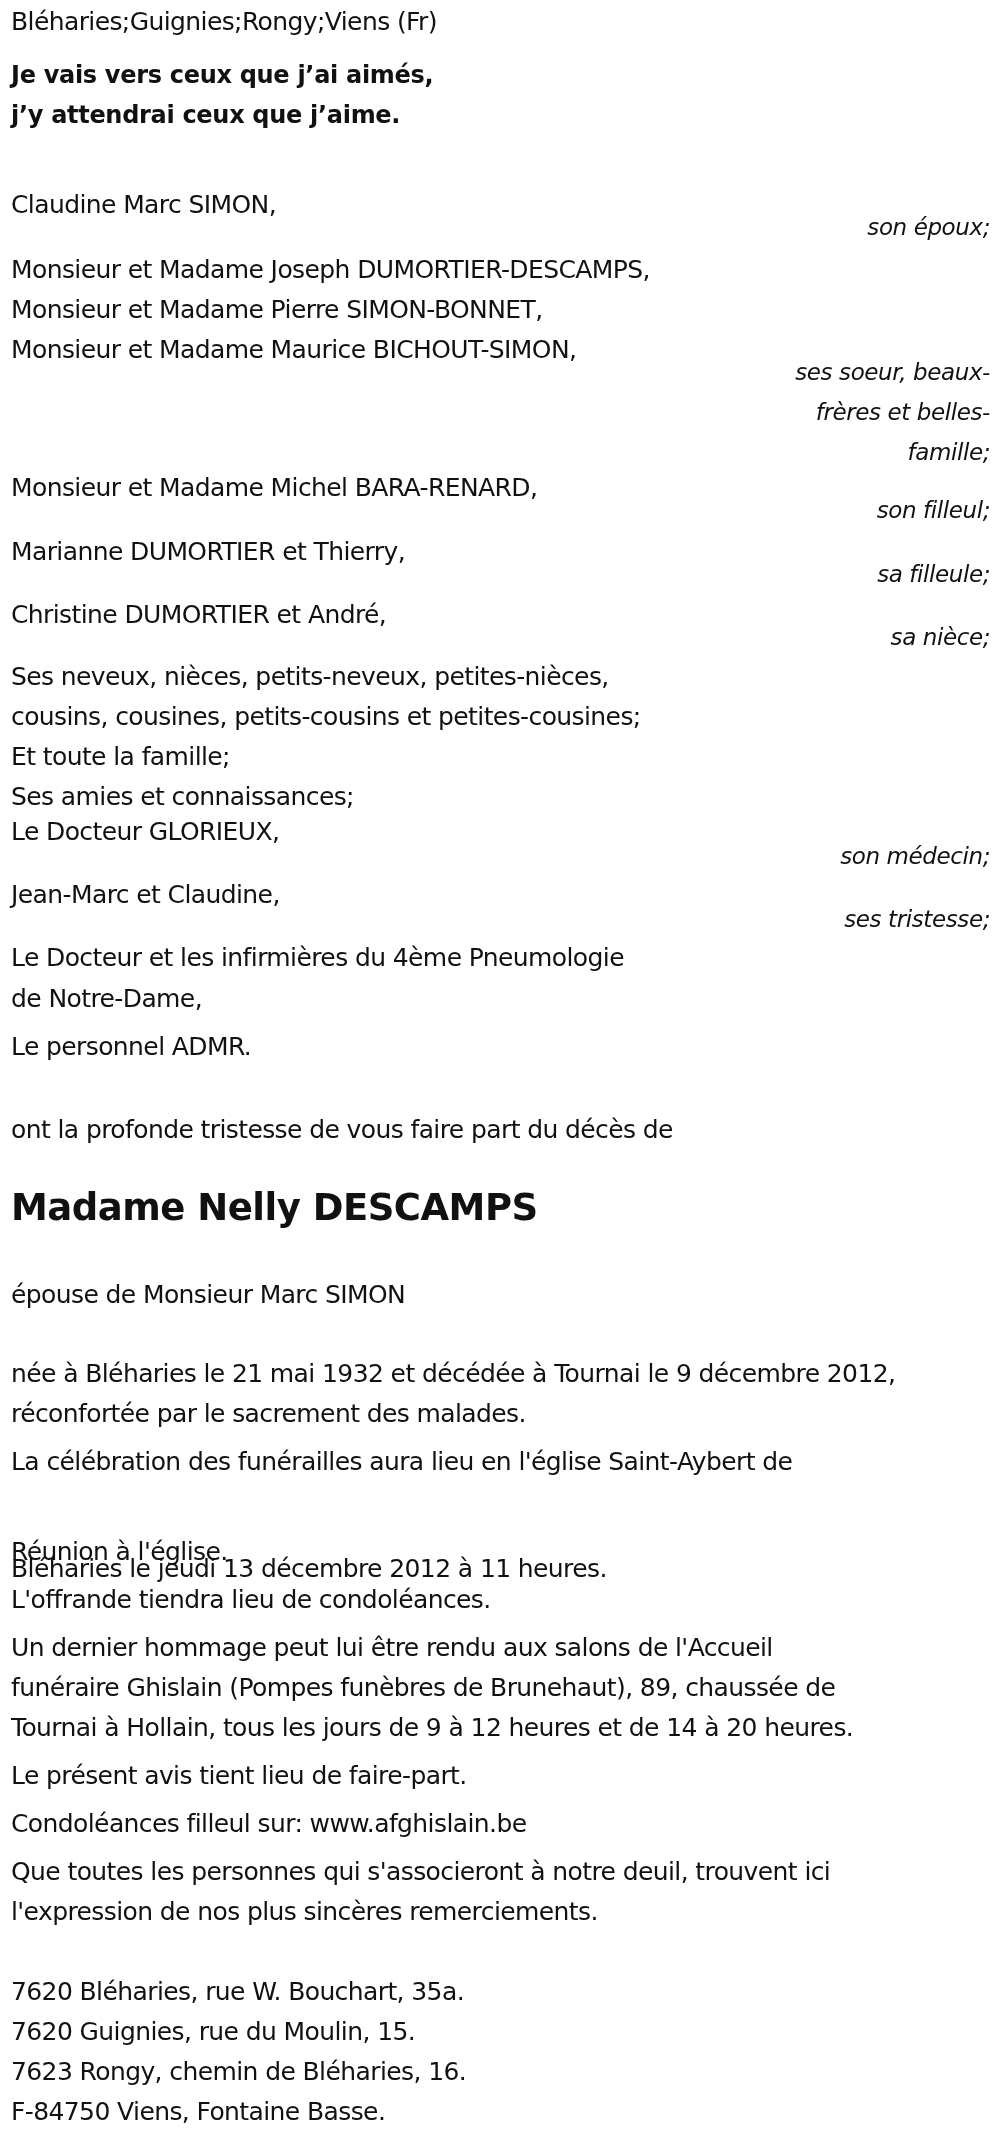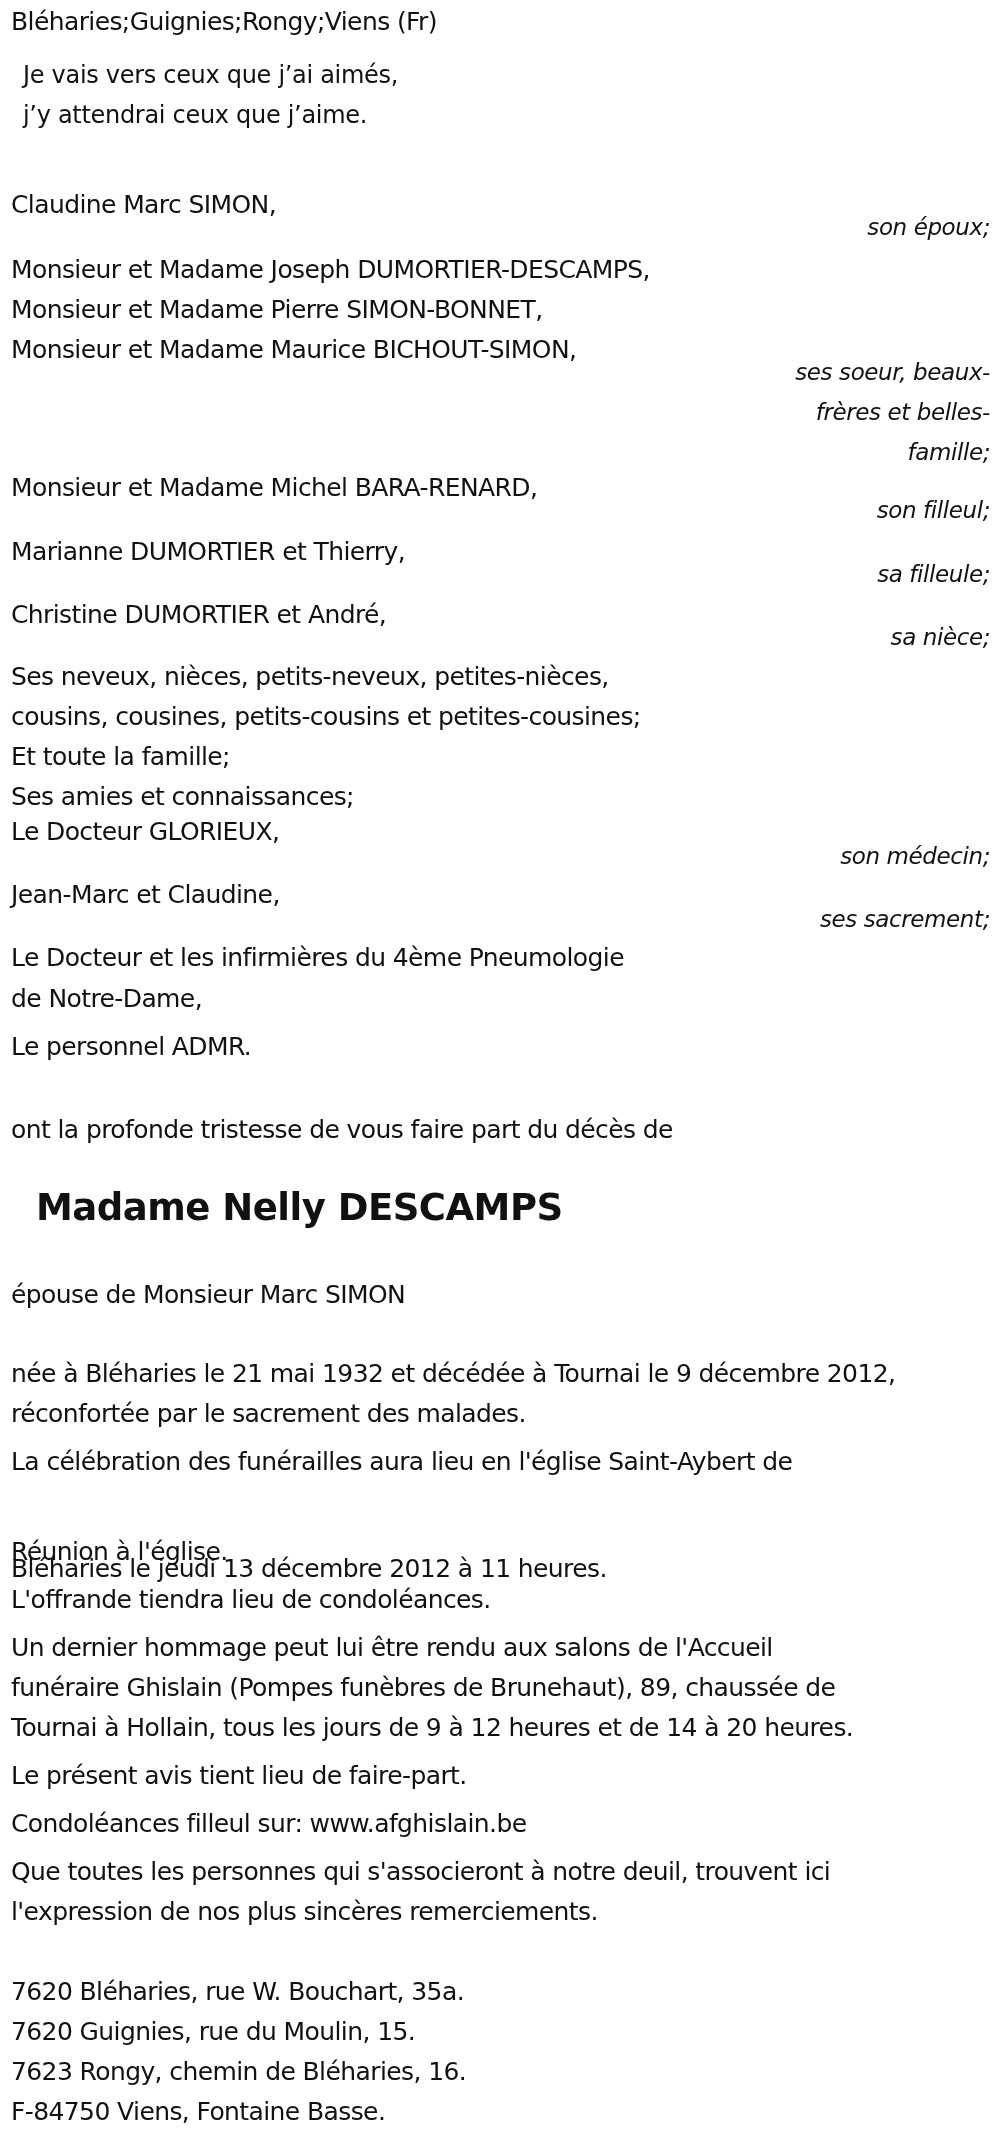--- a/index.html
+++ b/index.html
@@ -1,24 +1,24 @@
 <!DOCTYPE html>
 <html><head>
 <meta charset="utf-8">
 <style>
   html, body { margin: 0; padding: 0; background: #ffffff; }
   body { width: 1000px; height: 2154px; position: relative; overflow: hidden;
          font-family: "DejaVu Sans", sans-serif; color: #111111; }
   .ln { position: absolute; left: 11px; white-space: nowrap; font-size: 25px; line-height: 30px;
         letter-spacing: -0.6px; }
-  .bold { font-weight: normal; font-size: 24px; letter-spacing: -0.3px; margin-left: 12px; }
+  .bold { font-weight: bold; font-size: 24px; letter-spacing: -0.3px; }
   .rel { position: absolute; right: 10px; white-space: nowrap; font-style: italic; font-size: 23px;
          line-height: 30px; letter-spacing: -0.4px; }
   .heading { position: absolute; left: 11px; white-space: nowrap; font-weight: bold; font-size: 37px;
-             line-height: 44px; letter-spacing: -0.5px; margin-left: 25px; }
+             line-height: 44px; letter-spacing: -0.5px; }
 </style>
 </head>
 <body>
 
 <div class="ln" style="top:7px">Bléharies;Guignies;Rongy;Viens (Fr)</div>
 <div class="ln bold" style="top:60px">Je vais vers ceux que j’ai aimés,</div>
 <div class="ln bold" style="top:100px">j’y attendrai ceux que j’aime.</div>
 
 <div class="ln" style="top:190px">Claudine Marc SIMON,</div>
 <div class="rel" style="top:212px">son époux;</div>
@@ -41,21 +41,21 @@
 
 <div class="ln" style="top:662px">Ses neveux, nièces, petits-neveux, petites-nièces,</div>
 <div class="ln" style="top:702px">cousins, cousines, petits-cousins et petites-cousines;</div>
 <div class="ln" style="top:742px">Et toute la famille;</div>
 <div class="ln" style="top:782px">Ses amies et connaissances;</div>
 
 <div class="ln" style="top:817px">Le Docteur GLORIEUX,</div>
 <div class="rel" style="top:841px">son médecin;</div>
 
 <div class="ln" style="top:880px">Jean-Marc et Claudine,</div>
-<div class="rel" style="top:904px">ses sacrement;</div>
+<div class="rel" style="top:904px">ses tristesse;</div>
 
 <div class="ln" style="top:943px">Le Docteur et les infirmières du 4ème Pneumologie</div>
 <div class="ln" style="top:984px">de Notre-Dame,</div>
 <div class="ln" style="top:1032px">Le personnel ADMR.</div>
 
 <div class="ln" style="top:1115px">ont la profonde tristesse de vous faire part du décès de</div>
 <div class="heading" style="top:1186px">Madame Nelly DESCAMPS</div>
 <div class="ln" style="top:1280px">épouse de Monsieur Marc SIMON</div>
 
 <div class="ln" style="top:1359px">née à Bléharies le 21 mai 1932 et décédée à Tournai le 9 décembre 2012,</div>

